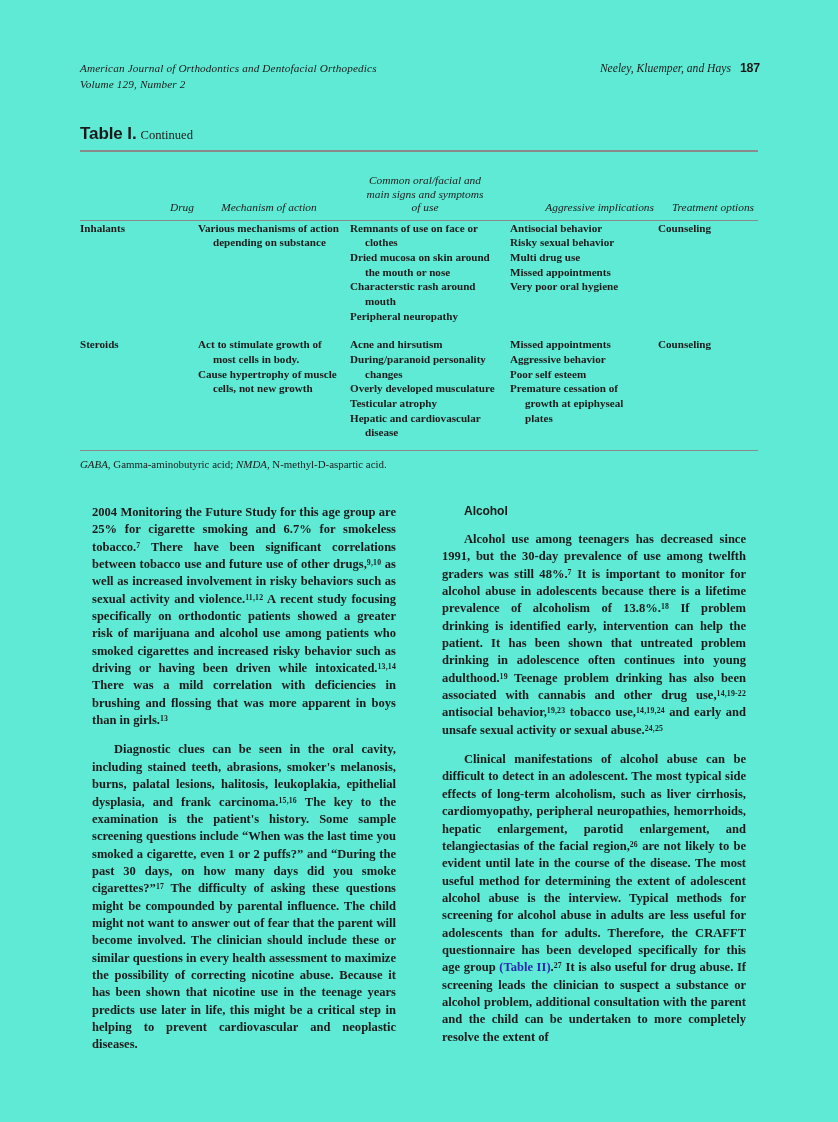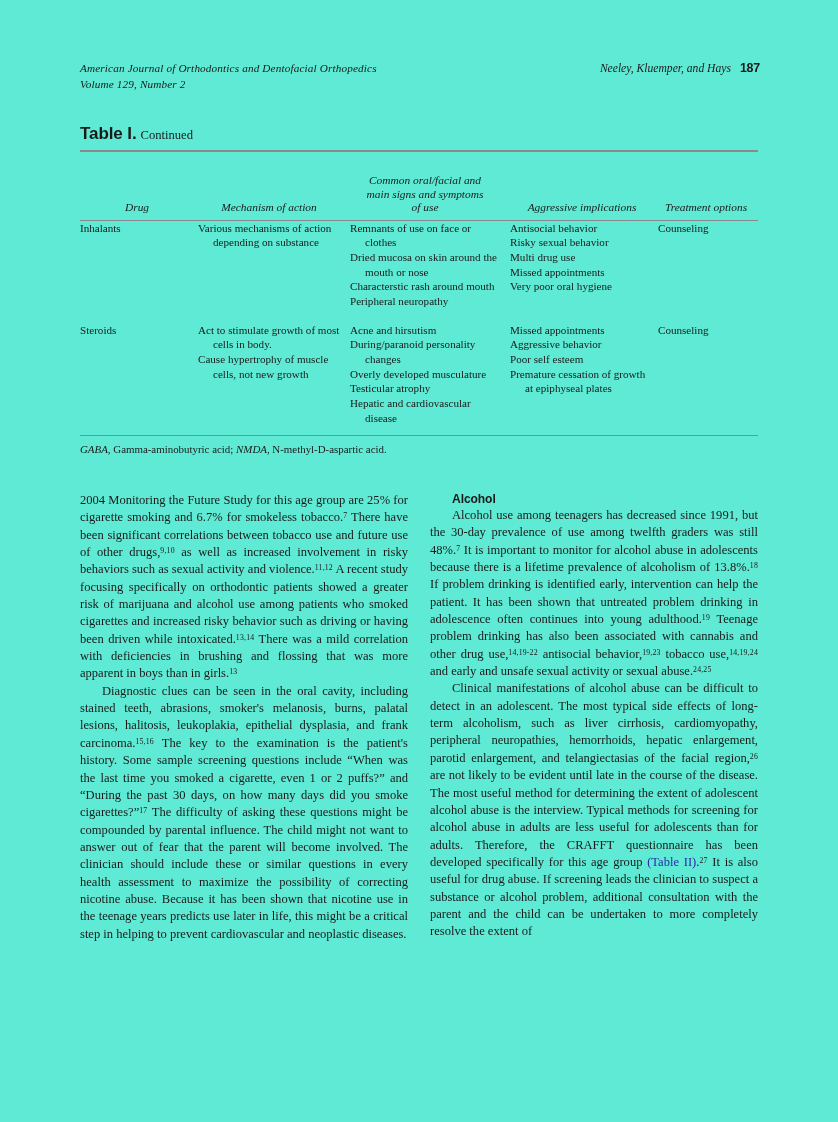--- a/index.html
+++ b/index.html
@@ -102,33 +102,34 @@
   table.drug-table col.c-ortho { width: 148px; }
   table.drug-table col.c-treat { width: 100px; }
 
   table.drug-table thead th {
     font-style: italic;
     font-weight: normal;
     font-size: 11.4px;
     line-height: 13.6px;
     vertical-align: bottom;
     padding: 0 4px 5px 0;
-    text-align: center;
+    text-align: right;
   }
   table.drug-table thead th.center-head {
     text-align: center;
     padding-right: 10px;
   }
   .head-spacer { height: 22px; }
 
   table.drug-table tbody td {
     vertical-align: top;
     padding: 0 6px 0 0;
     line-height: 14.65px;
     font-size: 11.1px;
+    font-weight: bold;
   }
   .row-gap td { height: 14px; }
   .row-top td { padding-top: 12px; }
 
   .hang {
     margin: 0;
     padding-left: 15px;
     text-indent: -15px;
   }
   .hang + .hang { margin-top: 0; }
@@ -156,23 +157,24 @@
     font-size: 12.55px;
     line-height: 17.35px;
     text-align: justify;
     -webkit-hyphens: none;
     hyphens: none;
   }
   .col-left  { left: 0; }
   .col-right { left: 350px; }
 
   .col p {
-    margin: 0;
+    margin: 12px;
     text-indent: 22px;
     text-align: justify;
+    font-weight: bold;
   }
   .col p.no-indent { text-indent: 0; }
 
   .section-head {
     font-family: "Liberation Sans", "DejaVu Sans", sans-serif;
     font-weight: bold;
     font-size: 12.1px;
     line-height: 15px;
     margin: 0 0 7px 0;
     text-indent: 0;

